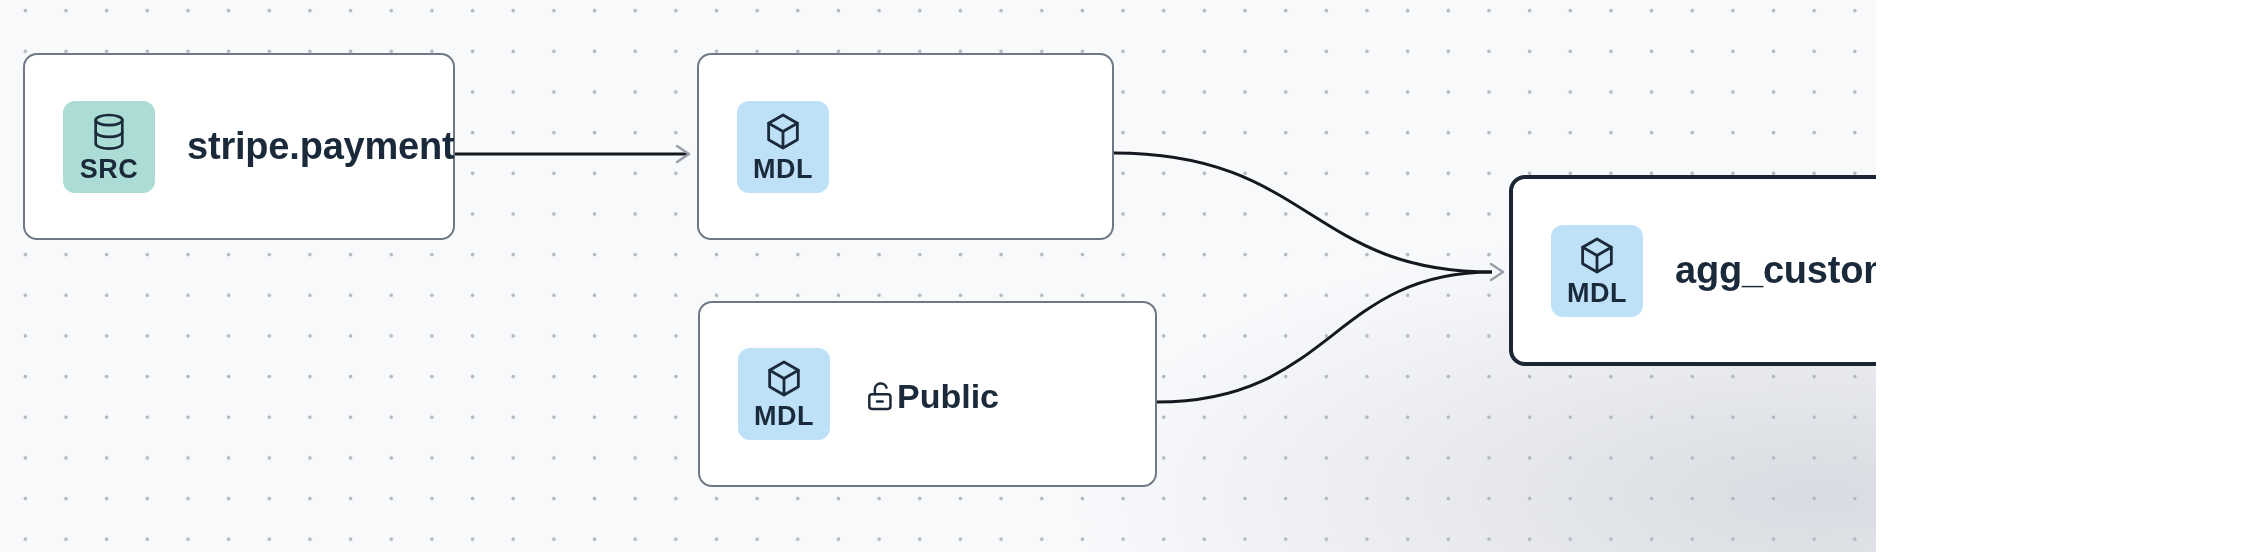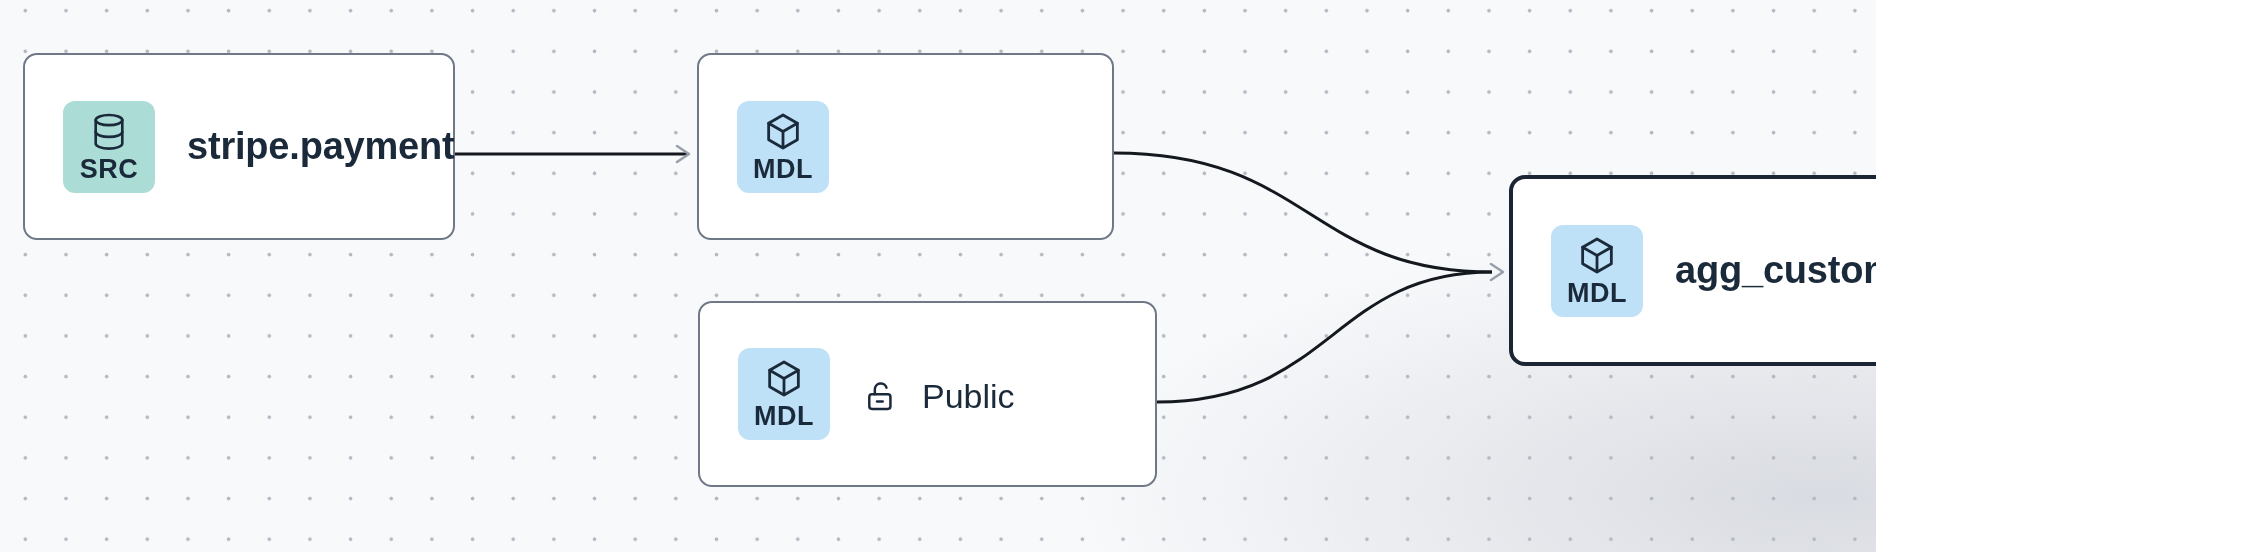--- a/index.html
+++ b/index.html
@@ -55,23 +55,23 @@
     font-size: 27px; font-weight: 700; line-height: 1;
     margin-top: 3px; letter-spacing: 0.5px;
   }
 
   .node-text { display: flex; flex-direction: column; justify-content: center; }
   .title {
     font-size: 38px; font-weight: 700; color: #1b2a3a;
     letter-spacing: -0.2px; line-height: 1.2; white-space: nowrap;
   }
   .subtitle {
-    display: flex; align-items: center; gap: 25px;
+    display: flex; align-items: center; gap: 0;
     margin-top: 6px;
-    font-size: 34px; font-weight: 400; color: #1b2a3a; line-height: 1.1;
+    font-size: 34px; font-weight: 700; color: #1b2a3a; line-height: 1.1;
   }
   .subtitle svg { display: block; }
 </style>
 </head>
 <body>
 
 <div class="canvas">
 
   <svg class="edges" width="2250" height="552" viewBox="0 0 2250 552">
     <path class="edge" d="M455 154 H688"></path>

